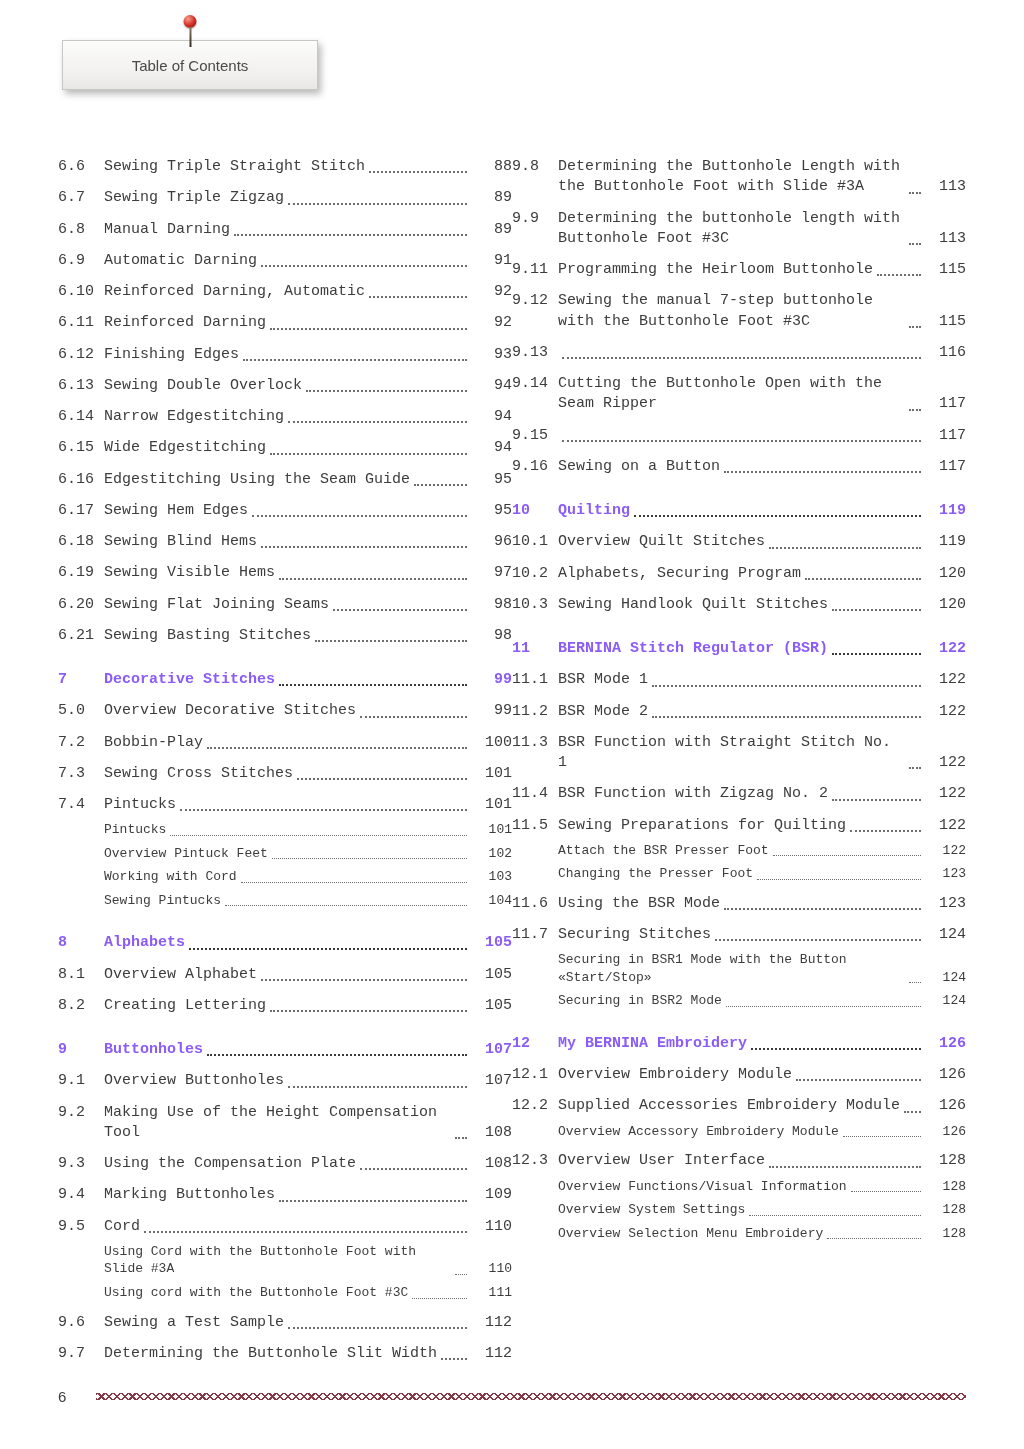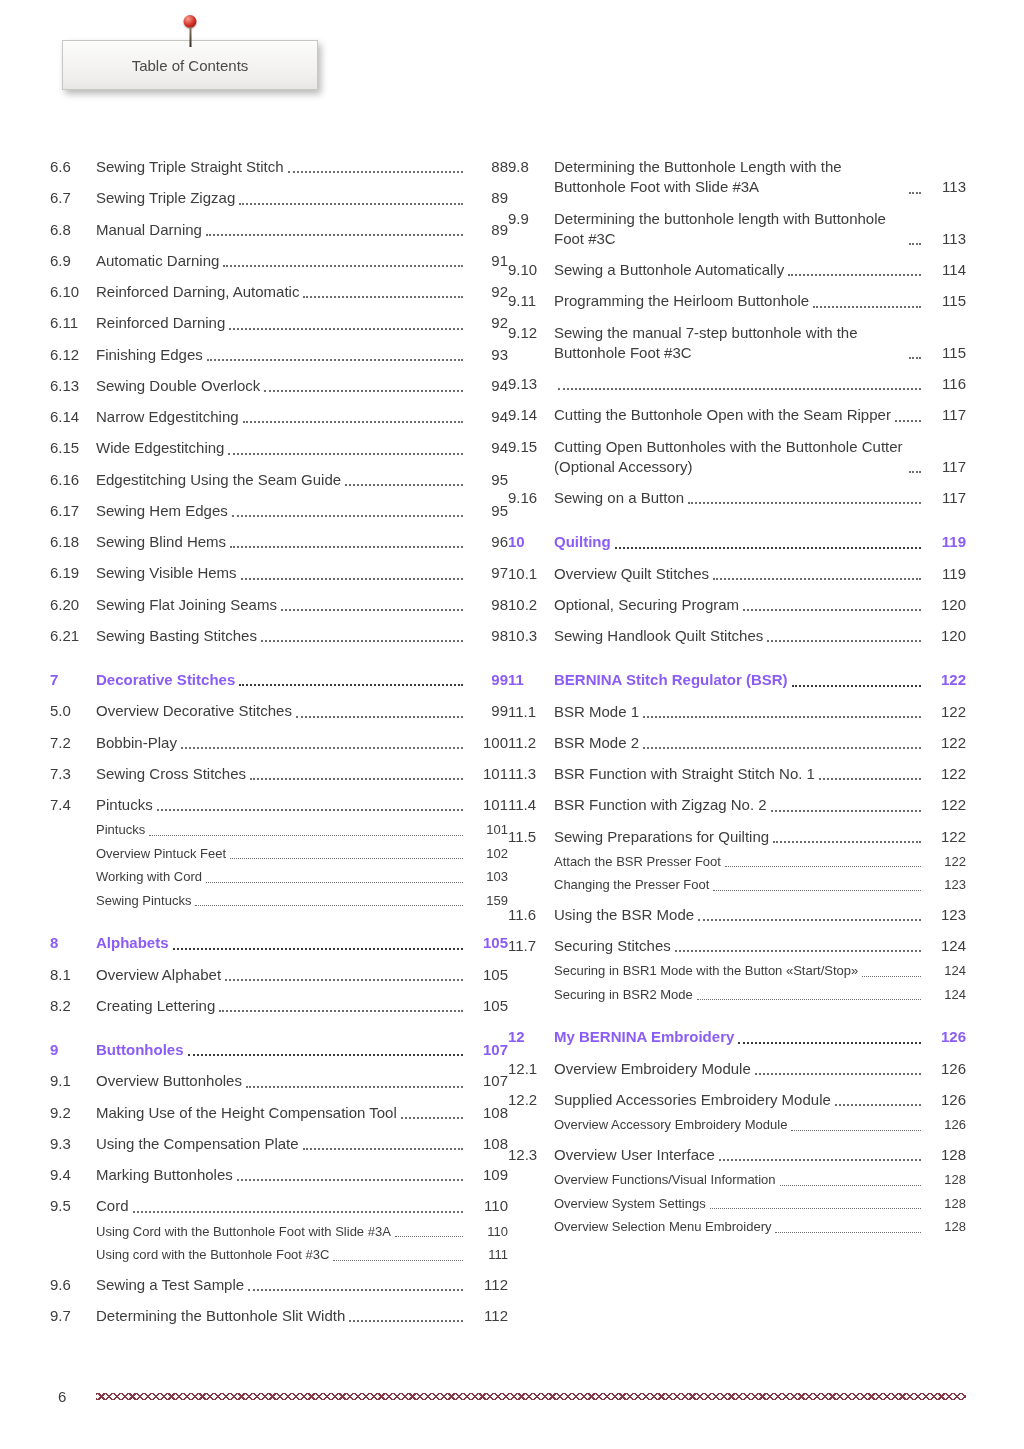--- a/index.html
+++ b/index.html
@@ -51,23 +51,24 @@
     width: 2px;
     height: 20px;
     background: linear-gradient(#8a7a60, #2f2a22);
     margin-top: -1px;
   }
 
   
   .columns {
     position: absolute;
     top: 146px;
-    left: 50px;
+    left: 58px;
     right: 58px;
     display: flex;
+    font-family: Liberation Mono, monospace;
   }
   .col { flex: 1; min-width: 0; }
 
   .entry {
     display: flex;
     align-items: flex-end;
     margin-top: 11px;
     font-size: 15px;
     line-height: 1.35;
     color: #3d3d3d;
@@ -278,21 +279,21 @@
         <div class="entry sub">
           <span class="num"></span>
           <span class="title">Working with Cord</span>
           <span class="dots"></span>
           <span class="page">103</span>
         </div>
         <div class="entry sub">
           <span class="num"></span>
           <span class="title">Sewing Pintucks</span>
           <span class="dots"></span>
-          <span class="page">159</span>
+          <span class="page">104</span>
         </div>
         <div class="entry chapter">
           <span class="num">8</span>
           <span class="title">Alphabets</span>
           <span class="dots"></span>
           <span class="page">105</span>
         </div>
         <div class="entry section">
           <span class="num">8.1</span>
           <span class="title">Overview Alphabet</span>
@@ -373,26 +374,20 @@
           <span class="dots"></span>
           <span class="page">113</span>
         </div>
         <div class="entry section">
           <span class="num">9.9</span>
           <span class="title">Determining the buttonhole length with Buttonhole Foot #3C</span>
           <span class="dots"></span>
           <span class="page">113</span>
         </div>
         <div class="entry section">
-          <span class="num">9.10</span>
-          <span class="title">Sewing a Buttonhole Automatically</span>
-          <span class="dots"></span>
-          <span class="page">114</span>
-        </div>
-        <div class="entry section">
           <span class="num">9.11</span>
           <span class="title">Programming the Heirloom Buttonhole</span>
           <span class="dots"></span>
           <span class="page">115</span>
         </div>
         <div class="entry section">
           <span class="num">9.12</span>
           <span class="title">Sewing the manual 7-step buttonhole with the Buttonhole Foot #3C</span>
           <span class="dots"></span>
           <span class="page">115</span>
@@ -403,21 +398,20 @@
           <span class="page">116</span>
         </div>
         <div class="entry section">
           <span class="num">9.14</span>
           <span class="title">Cutting the Buttonhole Open with the Seam Ripper</span>
           <span class="dots"></span>
           <span class="page">117</span>
         </div>
         <div class="entry section">
           <span class="num">9.15</span>
-          <span class="title">Cutting Open Buttonholes with the Buttonhole Cutter (Optional Accessory)</span>
           <span class="dots"></span>
           <span class="page">117</span>
         </div>
         <div class="entry section">
           <span class="num">9.16</span>
           <span class="title">Sewing on a Button</span>
           <span class="dots"></span>
           <span class="page">117</span>
         </div>
         <div class="entry chapter">
@@ -427,21 +421,21 @@
           <span class="page">119</span>
         </div>
         <div class="entry section">
           <span class="num">10.1</span>
           <span class="title">Overview Quilt Stitches</span>
           <span class="dots"></span>
           <span class="page">119</span>
         </div>
         <div class="entry section">
           <span class="num">10.2</span>
-          <span class="title">Optional, Securing Program</span>
+          <span class="title">Alphabets, Securing Program</span>
           <span class="dots"></span>
           <span class="page">120</span>
         </div>
         <div class="entry section">
           <span class="num">10.3</span>
           <span class="title">Sewing Handlook Quilt Stitches</span>
           <span class="dots"></span>
           <span class="page">120</span>
         </div>
         <div class="entry chapter">

